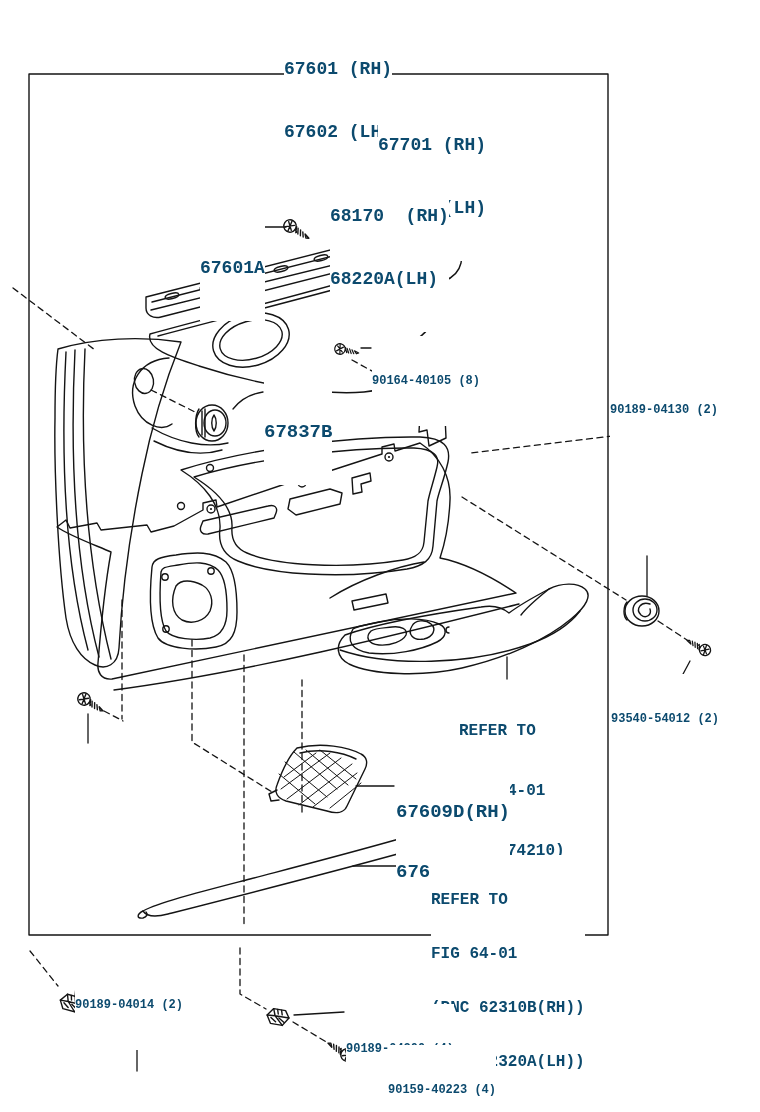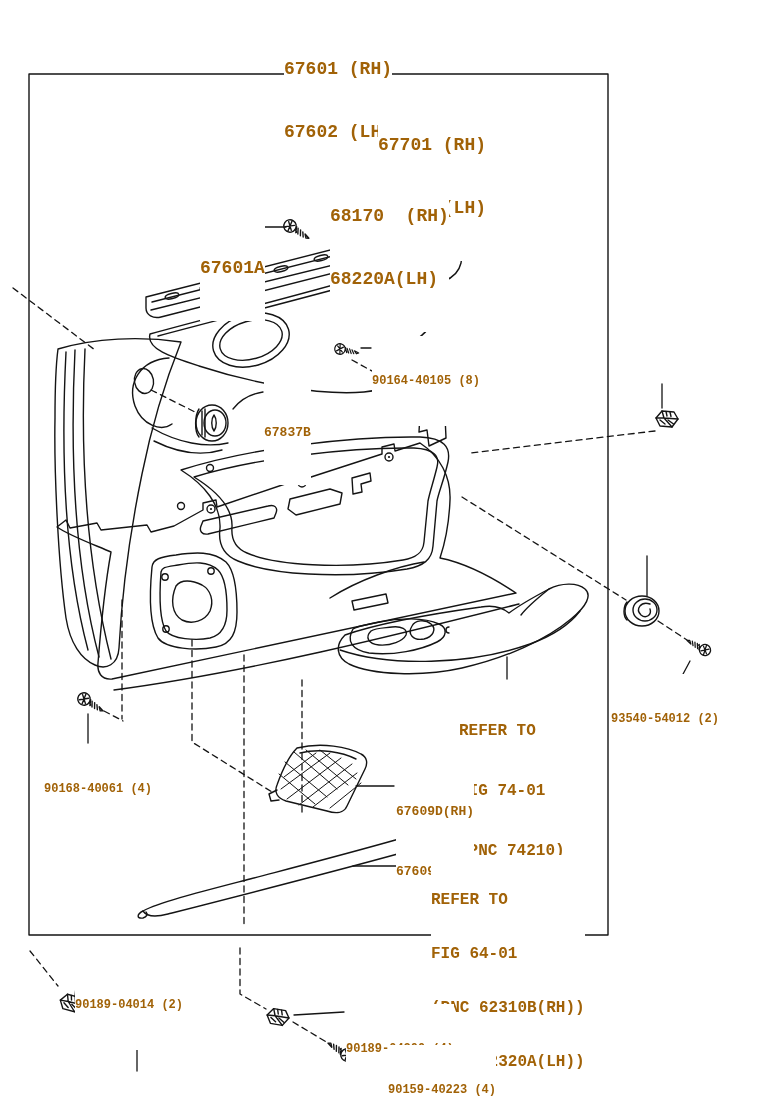--- a/index.html
+++ b/index.html
@@ -1,21 +1,21 @@
 <!DOCTYPE html>
 <html><head>
 <meta charset="utf-8">
 <style>
   html,body{margin:0;padding:0;background:#fff;}
   .stage{position:relative;width:760px;height:1112px;background:#fff;overflow:hidden;
-         font-family:"Liberation Mono","DejaVu Sans Mono",monospace;color:#a16207;}
+         font-family:"Liberation Mono","DejaVu Sans Mono",monospace;color:#0c4a6e;}
   .lbl{position:absolute;font-weight:bold;background:#fff;white-space:pre;}
   .lbl div{white-space:pre;}
   .big{font-size:18px;line-height:21px;letter-spacing:0px;}
-  .mid{font-size:13px;line-height:21px;}
+  .mid{font-size:19px;line-height:21px;}
   .num{font-size:12px;line-height:18px;}
   .note{font-size:16px;line-height:18px;}
   .figcode{font-family:"Liberation Sans","DejaVu Sans",sans-serif;font-size:13.5px;font-weight:bold;}
   svg{position:absolute;left:0;top:0;}
 </style>
 </head>
 <body>
 
 <div class="stage">
 
@@ -218,35 +218,35 @@
   <div class="lbl big" style="left:330px;top:164px">
     <div>68170  (RH)</div>
     <div>68220A(LH)</div>
   </div>
   <div class="lbl big" style="left:200px;top:216px">
     <div>67601A</div>
   </div>
   <div class="lbl num" style="left:372px;top:336px">
     <div>90164-40105 (8)</div>
   </div>
+  <div class="lbl num" style="left:610px;top:365px">
+    <div>90189-04130 (2)</div>
+  </div>
   <div class="lbl mid" style="left:264px;top:380px">
     <div>67837B</div>
   </div>
   <div class="lbl note" style="left:459px;top:681px;line-height:20px">
     <div>REFER TO</div>
     <div>FIG 74-01</div>
     <div>(PNC 74210)</div>
     <div>(PNC 74220)</div>
   </div>
   <div class="lbl num" style="left:611px;top:674px">
     <div>93540-54012 (2)</div>
   </div>
-  <div class="lbl num" style="left:44px;top:744px">
-    <div>90168-40061 (4)</div>
-  </div>
   <div class="lbl mid" style="left:396px;top:762px;line-height:20px">
     <div>67609D(RH)</div>
     <div>67609E(LH)</div>
   </div>
   <div class="lbl note" style="left:431px;top:855px">
     <div>REFER TO</div>
     <div>FIG 64-01</div>
     <div>(PNC 62310B(RH))</div>
     <div>(PNC 62320A(LH))</div>
   </div>

